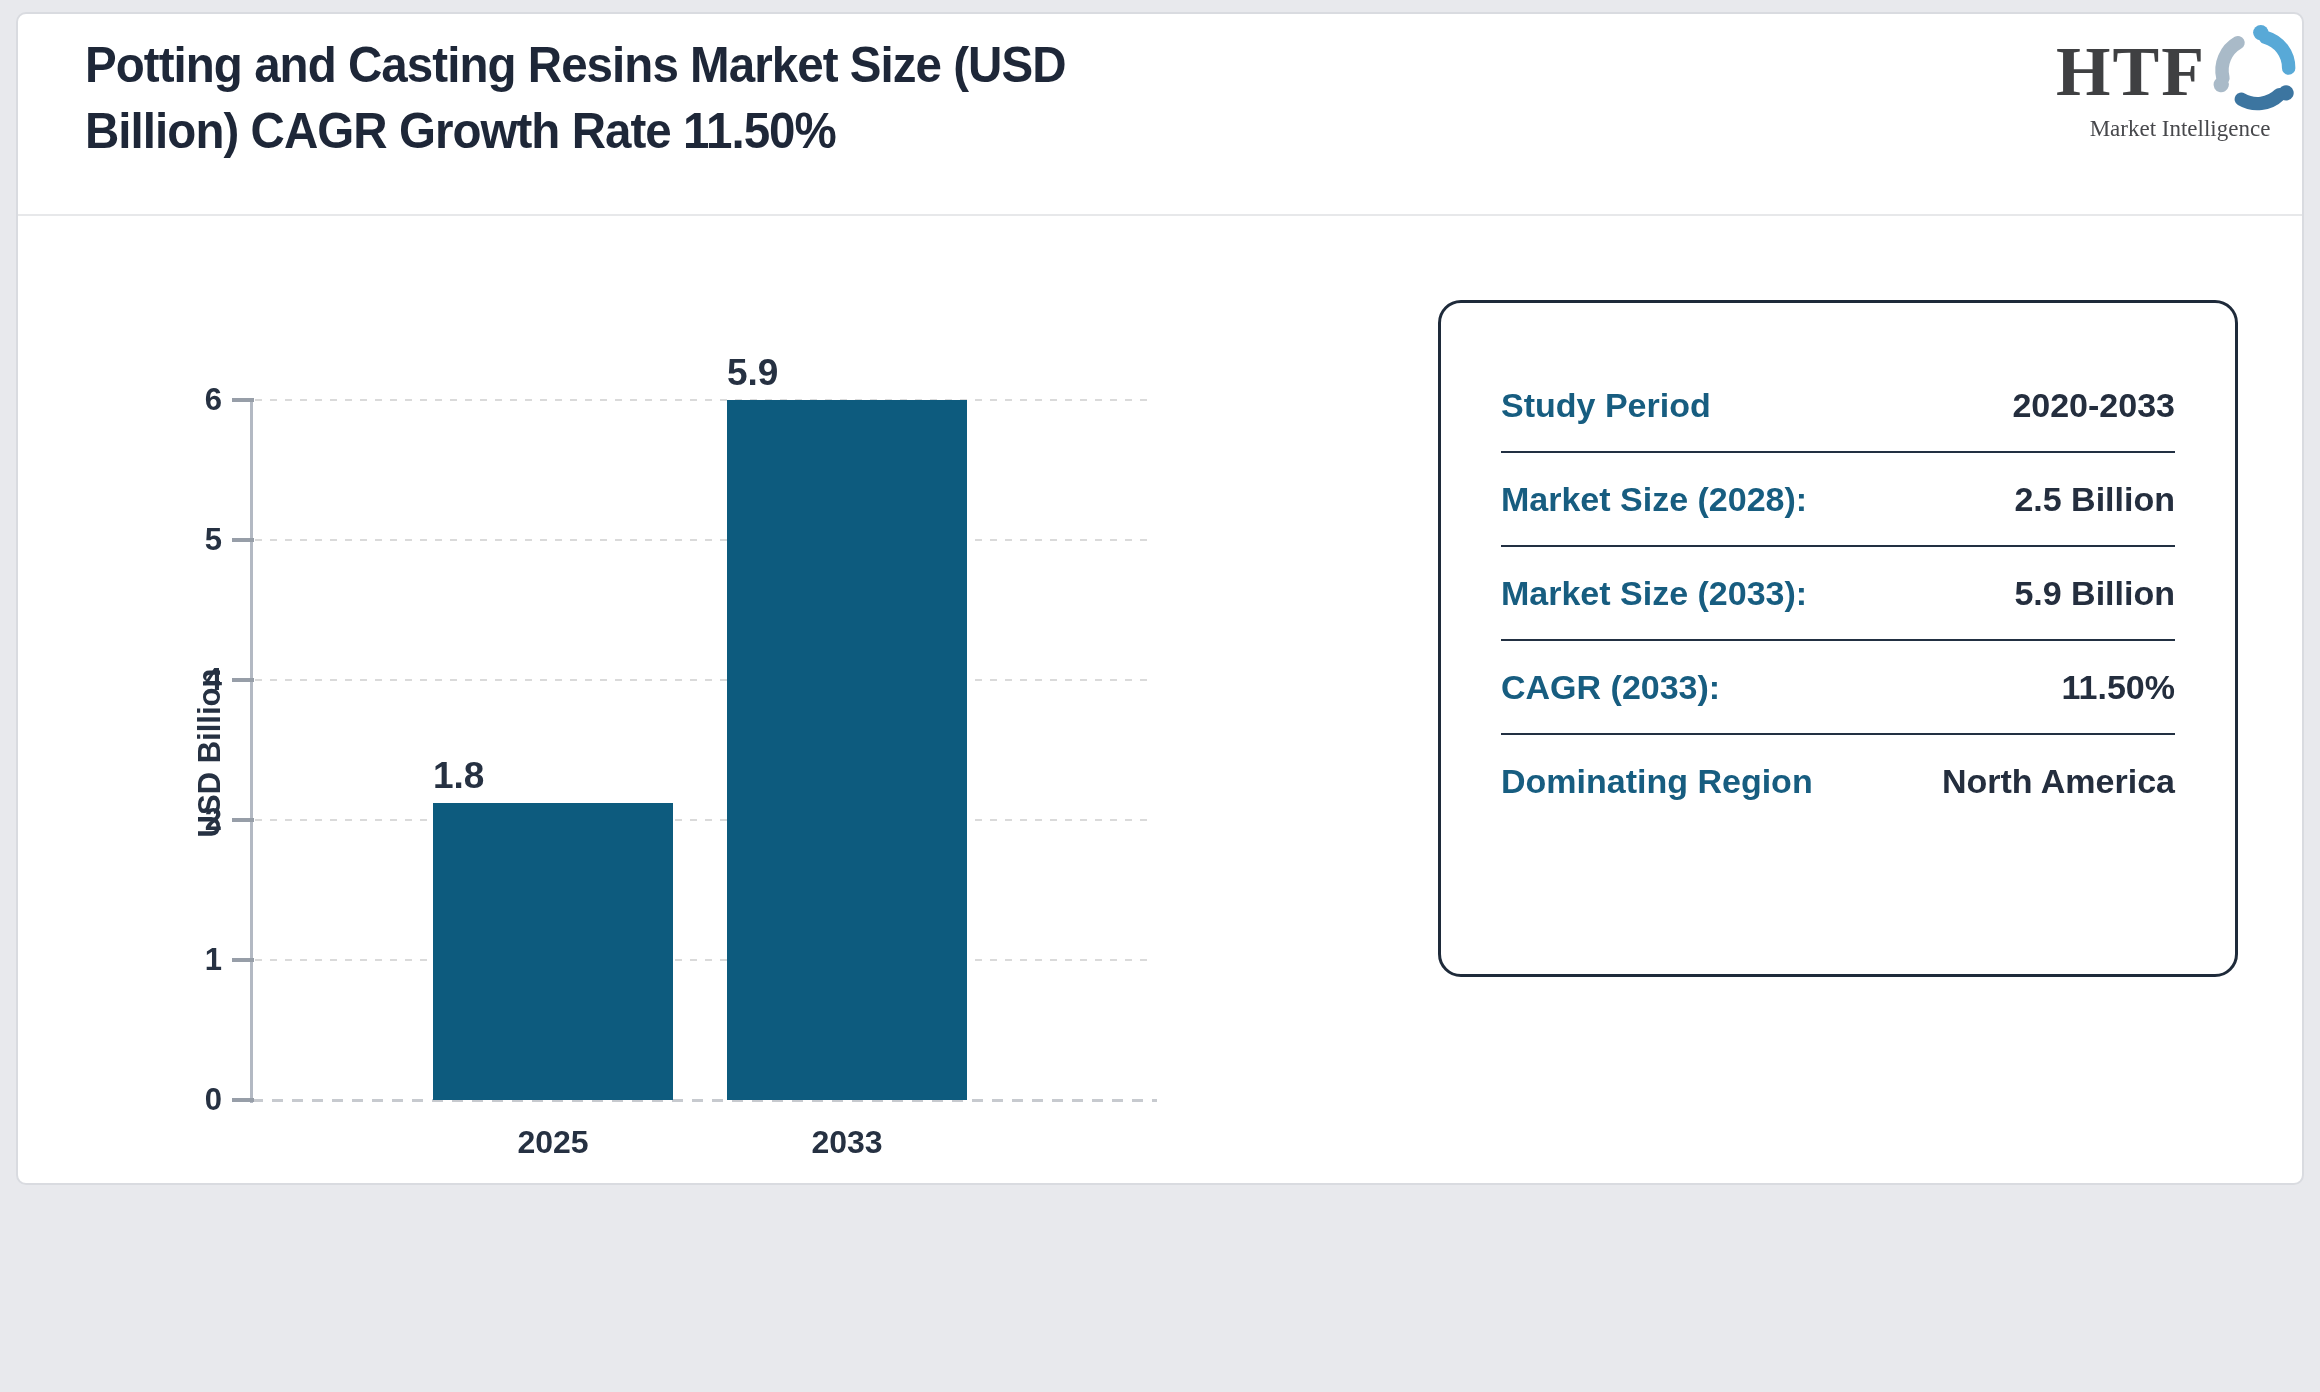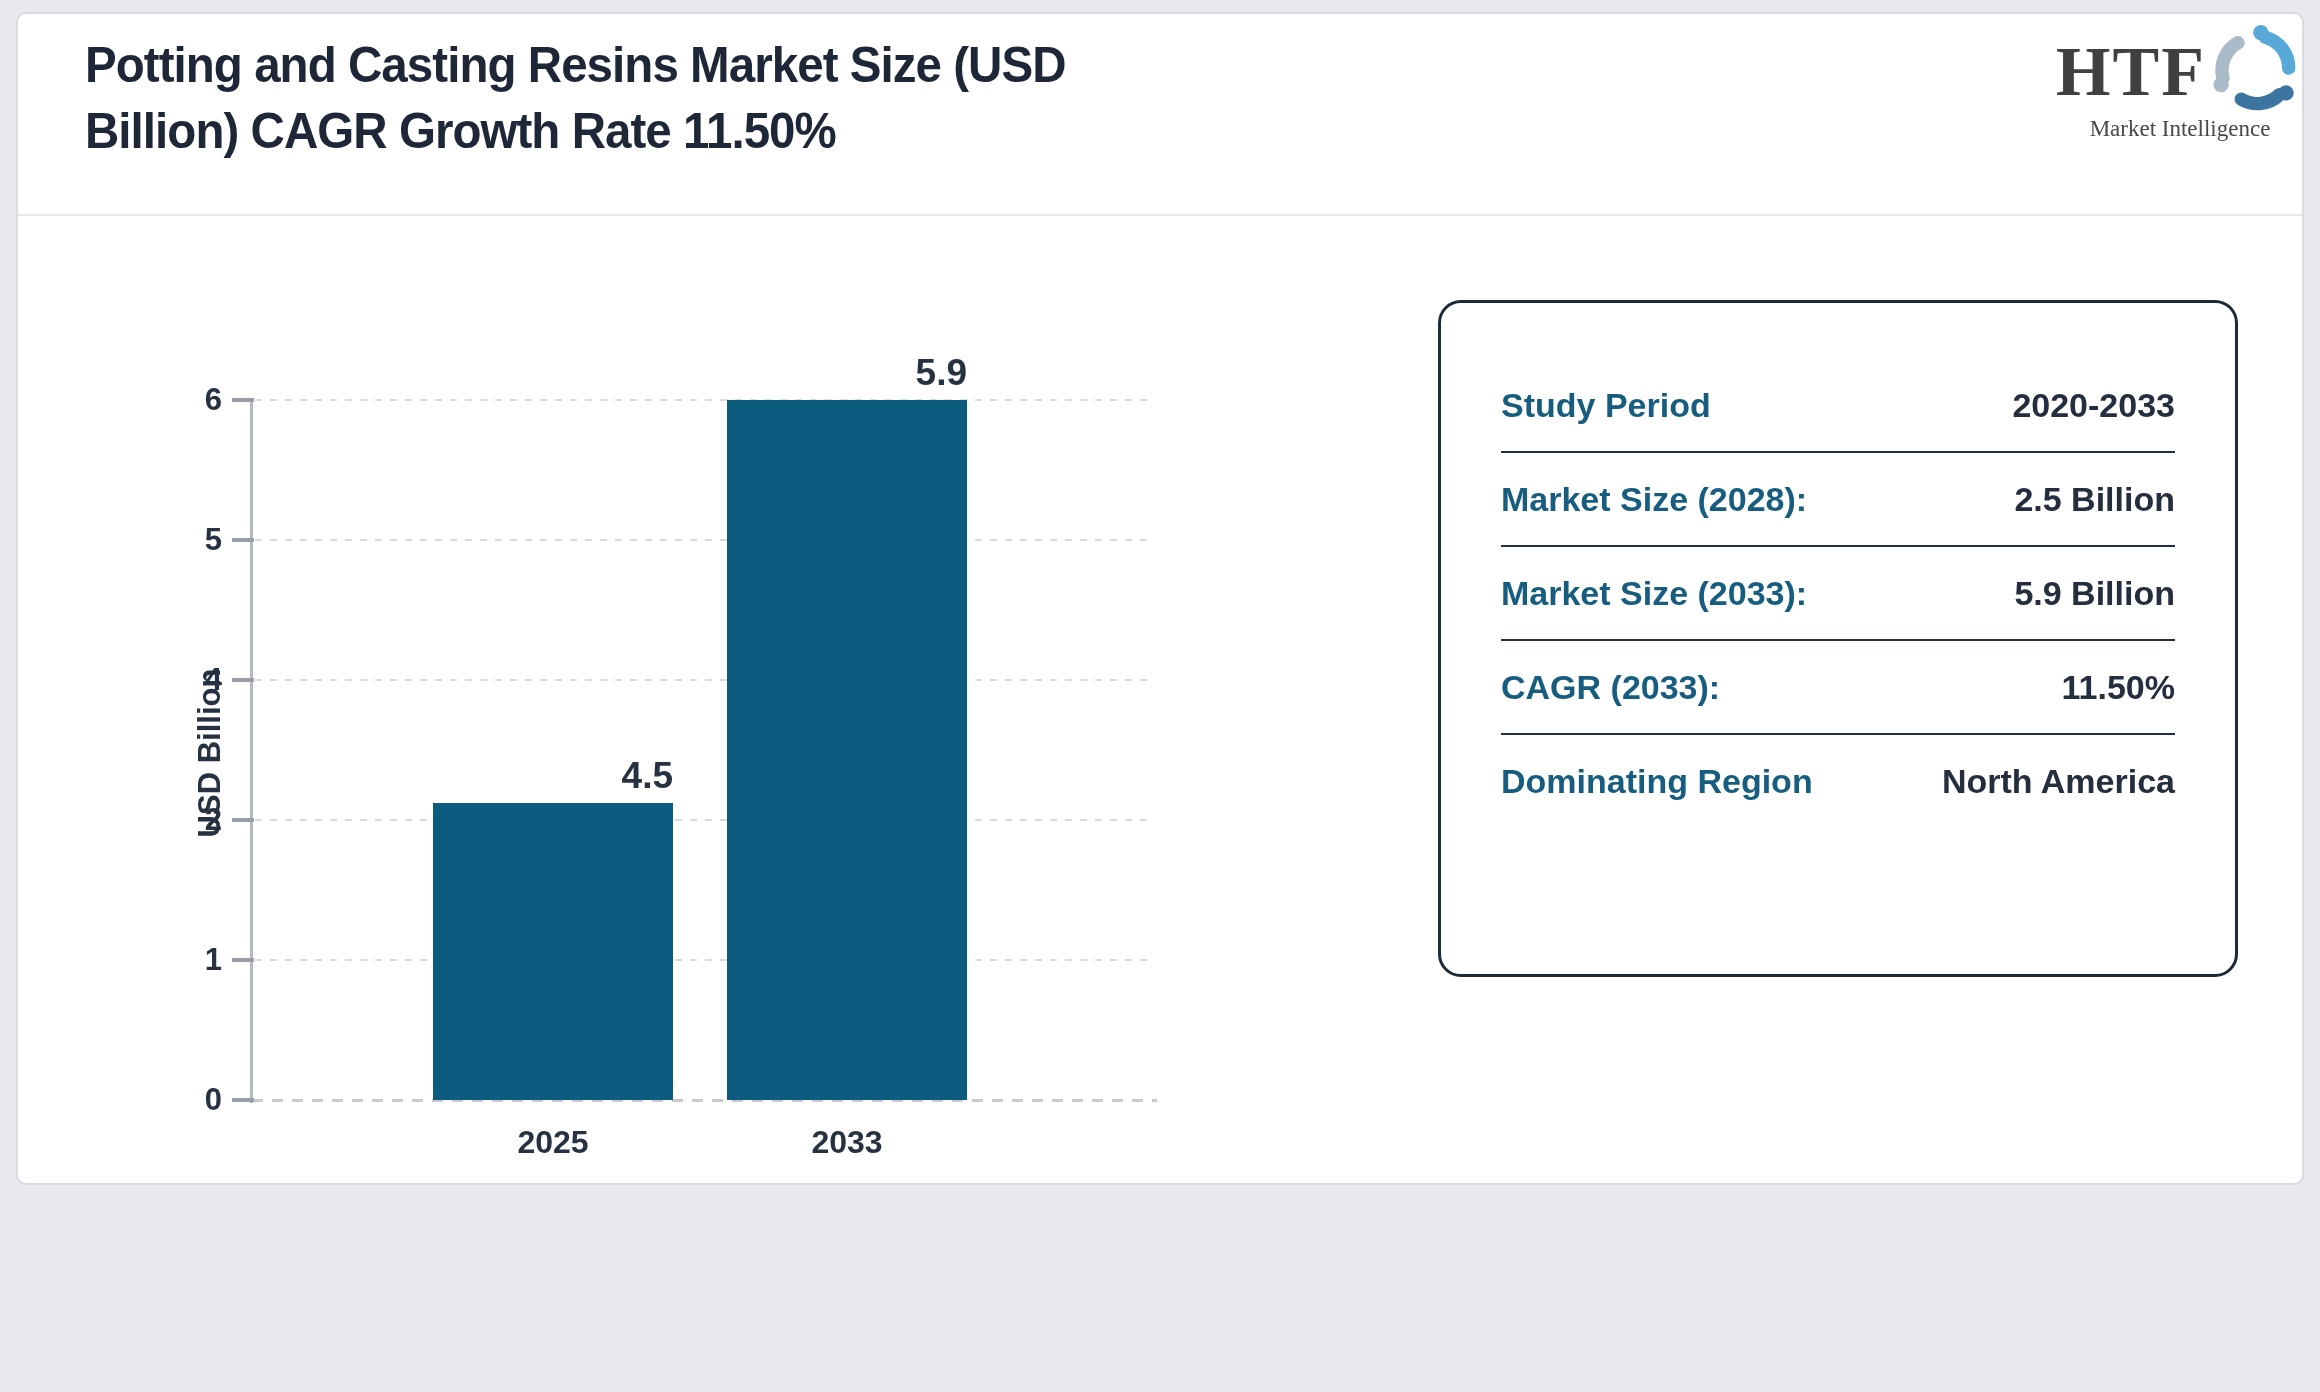--- a/index.html
+++ b/index.html
@@ -22,21 +22,21 @@
   .y-axis{position:absolute;left:250px;top:398px;width:3px;height:705px;background:#b3b9c3;}
   .tick-mark{position:absolute;left:232px;width:22px;height:4px;background:#979ea8;}
   .tick-label{position:absolute;left:140px;width:82px;height:40px;line-height:40px;
               text-align:right;font-size:31px;font-weight:bold;color:#263142;}
   .gridline{position:absolute;left:255px;width:900px;height:2px;
             background:repeating-linear-gradient(to right,#dadada 0 7px,transparent 7px 15px);}
   .baseline{position:absolute;left:252px;width:905px;height:3px;top:1099px;
             background:repeating-linear-gradient(to right,#c7cacf 0 11px,#ffffff 11px 20px);}
   .bar{position:absolute;width:240px;bottom:0;background:#0d5b7e;}
   .bar-wrap{position:absolute;top:400px;height:700px;left:0;width:2320px;pointer-events:none;}
-  .bar-value{position:absolute;width:240px;text-align:right;font-size:37px;font-weight:bold;color:#263142;}
+  .bar-value{position:absolute;width:240px;text-align:left;font-size:37px;font-weight:bold;color:#263142;}
   .x-label{position:absolute;top:1124px;width:240px;text-align:center;font-size:32px;
            font-weight:bold;color:#263142;}
   
   .panel{position:absolute;left:1438px;top:300px;width:800px;height:677px;background:#fff;
          border:3px solid #1e2a3a;border-radius:23px;box-sizing:border-box;}
   .panel-rows{position:absolute;left:60px;right:60px;top:56px;}
   .panel-row{display:flex;justify-content:space-between;align-items:center;height:92px;
              border-bottom:2px solid #223042;}
   .panel-row:last-child{border-bottom:none;}
   .panel-label{font-size:34px;font-weight:bold;color:#175d80;}
@@ -100,21 +100,21 @@
   <div class="tick-label" style="top:660px">4</div>
   <div class="tick-label" style="top:800px">2</div>
   <div class="tick-label" style="top:940px">1</div>
   <div class="tick-label" style="top:1080px">0</div>
 
   <div class="bar-wrap">
     <div class="bar" style="left: 433px; height: 297px; background: rgb(13, 91, 126);"></div>
     <div class="bar" style="left: 727px; height: 700px; background: rgb(13, 91, 126);"></div>
   </div>
 
-  <div class="bar-value" style="left:433px;top:755px">4.5</div>
+  <div class="bar-value" style="left:433px;top:755px">1.8</div>
   <div class="bar-value" style="left:727px;top:352px">5.9</div>
 
   <div class="x-label" style="left:433px">2025</div>
   <div class="x-label" style="left:727px">2033</div>
 
   <div class="panel">
     <div class="panel-rows">
       <div class="panel-row">
         <span class="panel-label">Study Period</span>
         <span class="panel-value">2020-2033</span>

